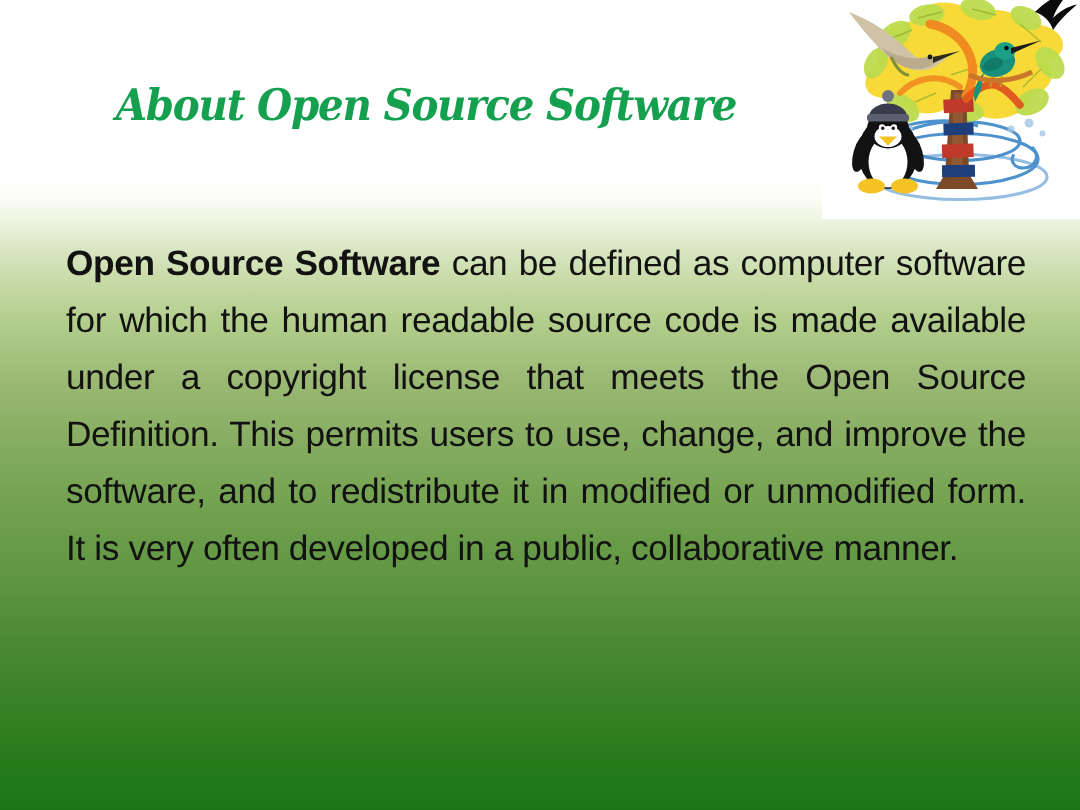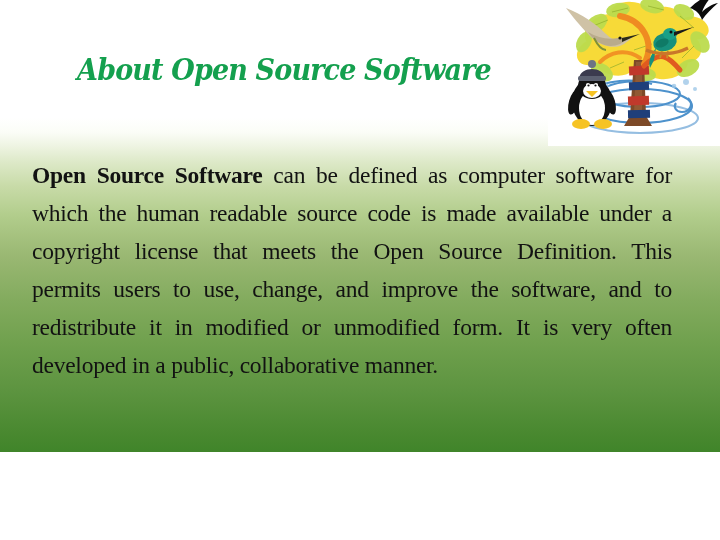--- a/index.html
+++ b/index.html
@@ -7,21 +7,21 @@
     padding: 0;
     background: #ffffff;
   }
   body {
     font-family: "DejaVu Sans", sans-serif;
   }
 
   #slide {
     position: relative;
     width: 720px;
-    height: 452px;
+    height: 540px;
     overflow: hidden;
     background: #ffffff;
   }
 
   
   #slide-background {
     position: absolute;
     left: 0;
     top: 0;
     width: 720px;
@@ -68,25 +68,25 @@
     font-size: 29px;
     letter-spacing: -0.9px;
     white-space: nowrap;
     transform: scaleX(0.93);
     transform-origin: center center;
   }
 
   
   #body-text {
     position: absolute;
-    left: 32px;
+    left: 44px;
     top: 156px;
     width: 640px;
     color: #121212;
-    font-family: Liberation Serif, serif;
+    font-family: Liberation Sans, sans-serif;
     font-size: 23.5px;
     line-height: 38px;
     text-align: justify;
     text-justify: inter-word;
     letter-spacing: -0.25px;
   }
   #body-text .lead {
     font-weight: bold;
   }
 </style>

